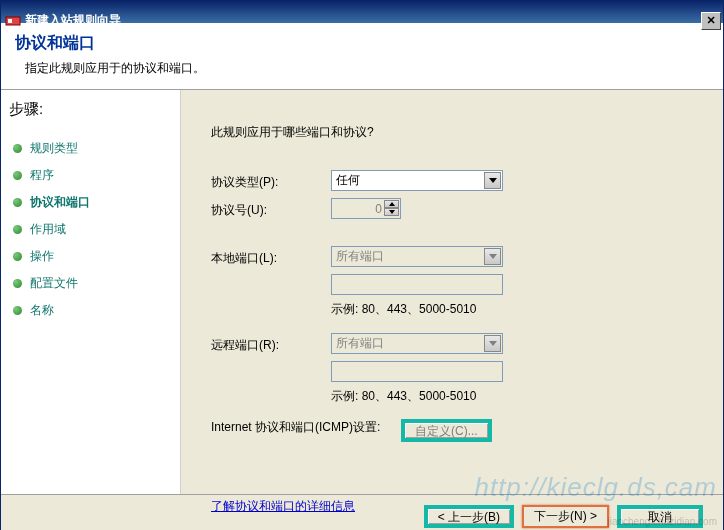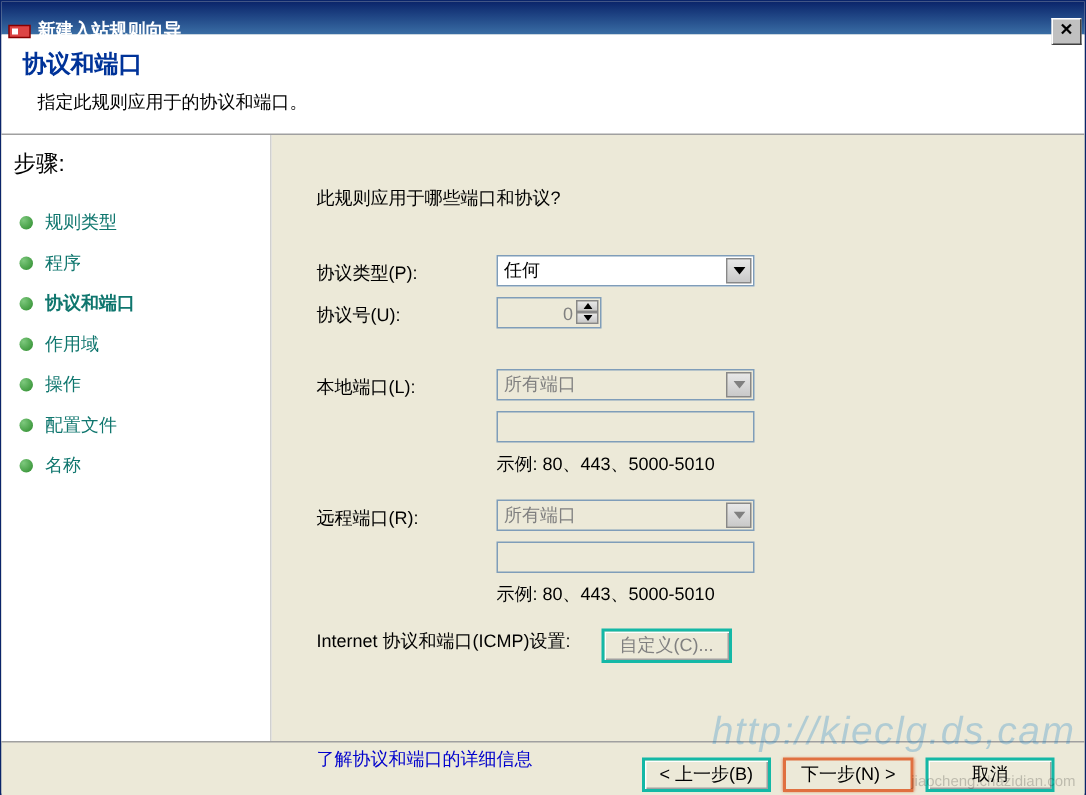--- a/index.html
+++ b/index.html
@@ -25,24 +25,24 @@
 .dropdown { width: 172px; height: 21px; border: 1px solid #7f9db9; background: #fff; display: inline-flex; align-items: center; padding: 0 2px 0 4px; font-size: 12px; position: relative;}
 .dropdown .dd-btn { position: absolute; right: 1px; top: 1px; width: 17px; height: 17px; background: linear-gradient(#e8e8e8,#c9c9c9); border: 1px solid #888; display:flex; align-items:center; justify-content:center;}
 .dropdown .dd-btn svg { width: 8px; height: 6px; }
 .dropdown.disabled { background: #ece9d8; color: #808080; }
 .spinner { width: 70px; height: 21px; border: 1px solid #7f9db9; background: #ece9d8; display:inline-flex; align-items:center; justify-content:flex-end; padding: 0 18px 0 0; position: relative; color:#808080;}
 .spinner .sp-btns { position:absolute; right:1px; top:1px; width:15px; display:flex; flex-direction:column;}
 .spinner .sp-btn { height:8px; background: linear-gradient(#e8e8e8,#c9c9c9); border:1px solid #888; display:flex; align-items:center; justify-content:center;}
 .spinner .sp-btn svg{width:6px;height:4px;}
 .textinput { width: 172px; height: 21px; border: 1px solid #7f9db9; background: #ece9d8; padding: 0 4px; display:inline-flex; align-items:center; color:#808080;}
 .hint { font-size: 12px; margin-left: 120px; margin-bottom: 14px;}
-.btn { height: 23px; min-width: 86px; border: 2px solid #14b8a6; background: #ece9d8; font-size: 12px; padding: 0 10px; cursor: pointer; box-shadow: 1px 1px 0 #fff inset, -1px -1px 0 #a0a0a0 inset;}
+.btn { height: 23px; min-width: 86px; border: 4px solid #14b8a6; background: #ece9d8; font-size: 12px; padding: 0 10px; cursor: pointer; box-shadow: 1px 1px 0 #fff inset, -1px -1px 0 #a0a0a0 inset;}
 .btn.disabled { color: #808080; }
 .section-gap { height: 20px; }
-.link { color: #0000cc; cursor: pointer; display:inline-block;}
+.link { color: #0000cc; text-decoration: underline; cursor: pointer; display:inline-block;}
 .footer { height: 44px; border-top: 1px solid #a0a0a0; display: flex; align-items: center; justify-content: flex-end; padding: 0 20px; gap: 8px; background:#ece9d8;}
 .footer .btn.highlight { border: 2px solid #e07040; box-shadow: 0 0 2px #e07040; }
 .watermark { position: absolute; right: 6px; bottom: 26px; color: rgba(0,120,200,0.25); font-size: 26px; font-style: italic; font-family: Arial; letter-spacing:1px; pointer-events:none;}
 .watermark2 { position: absolute; right: 6px; bottom: 2px; color: rgba(0,0,0,0.2); font-size: 10px; pointer-events:none;}
 </style>
 </head>
 <body>
 
 <div class="window">
 

